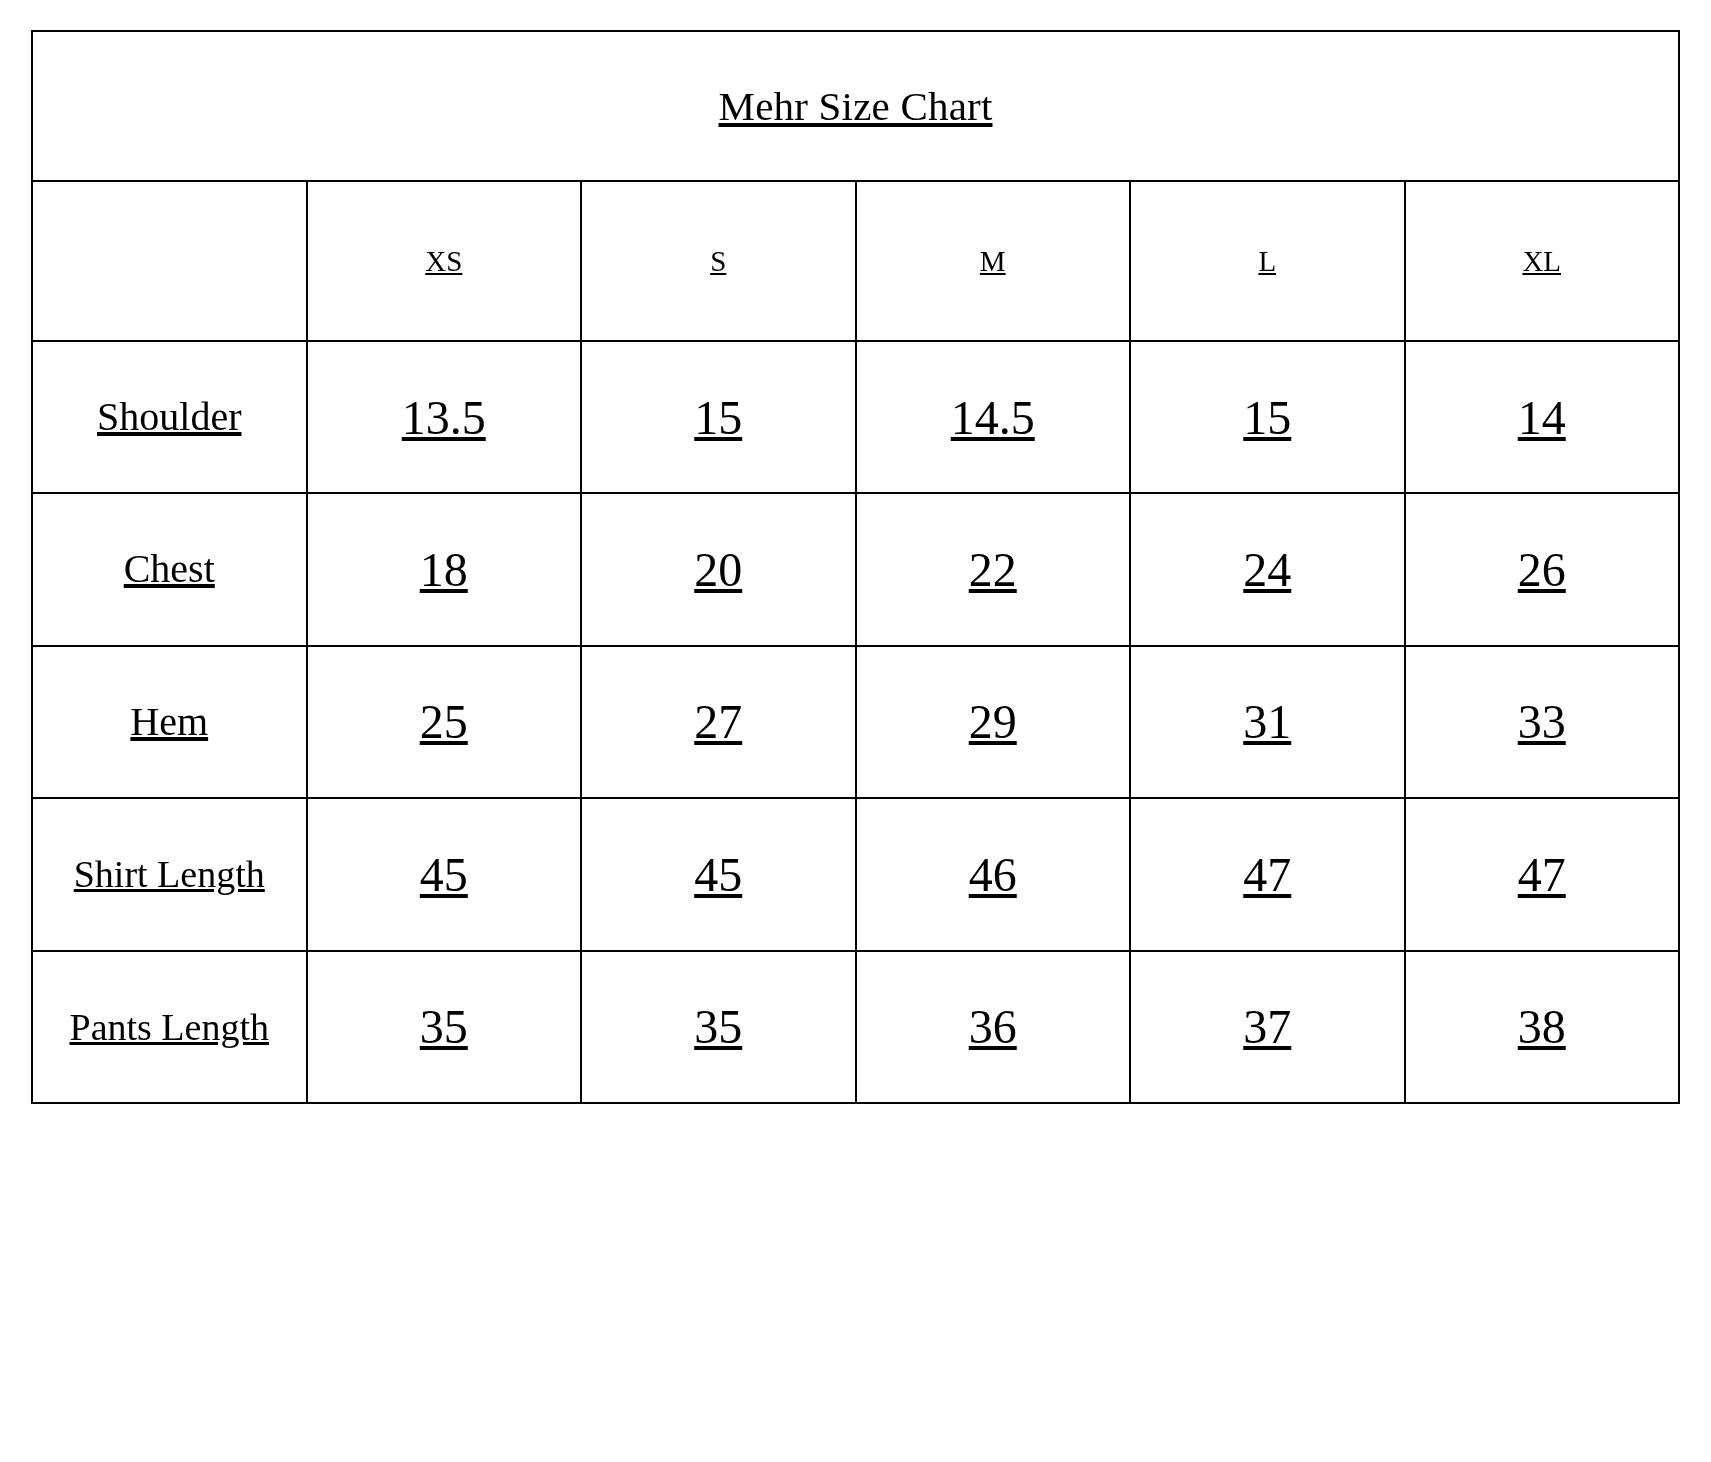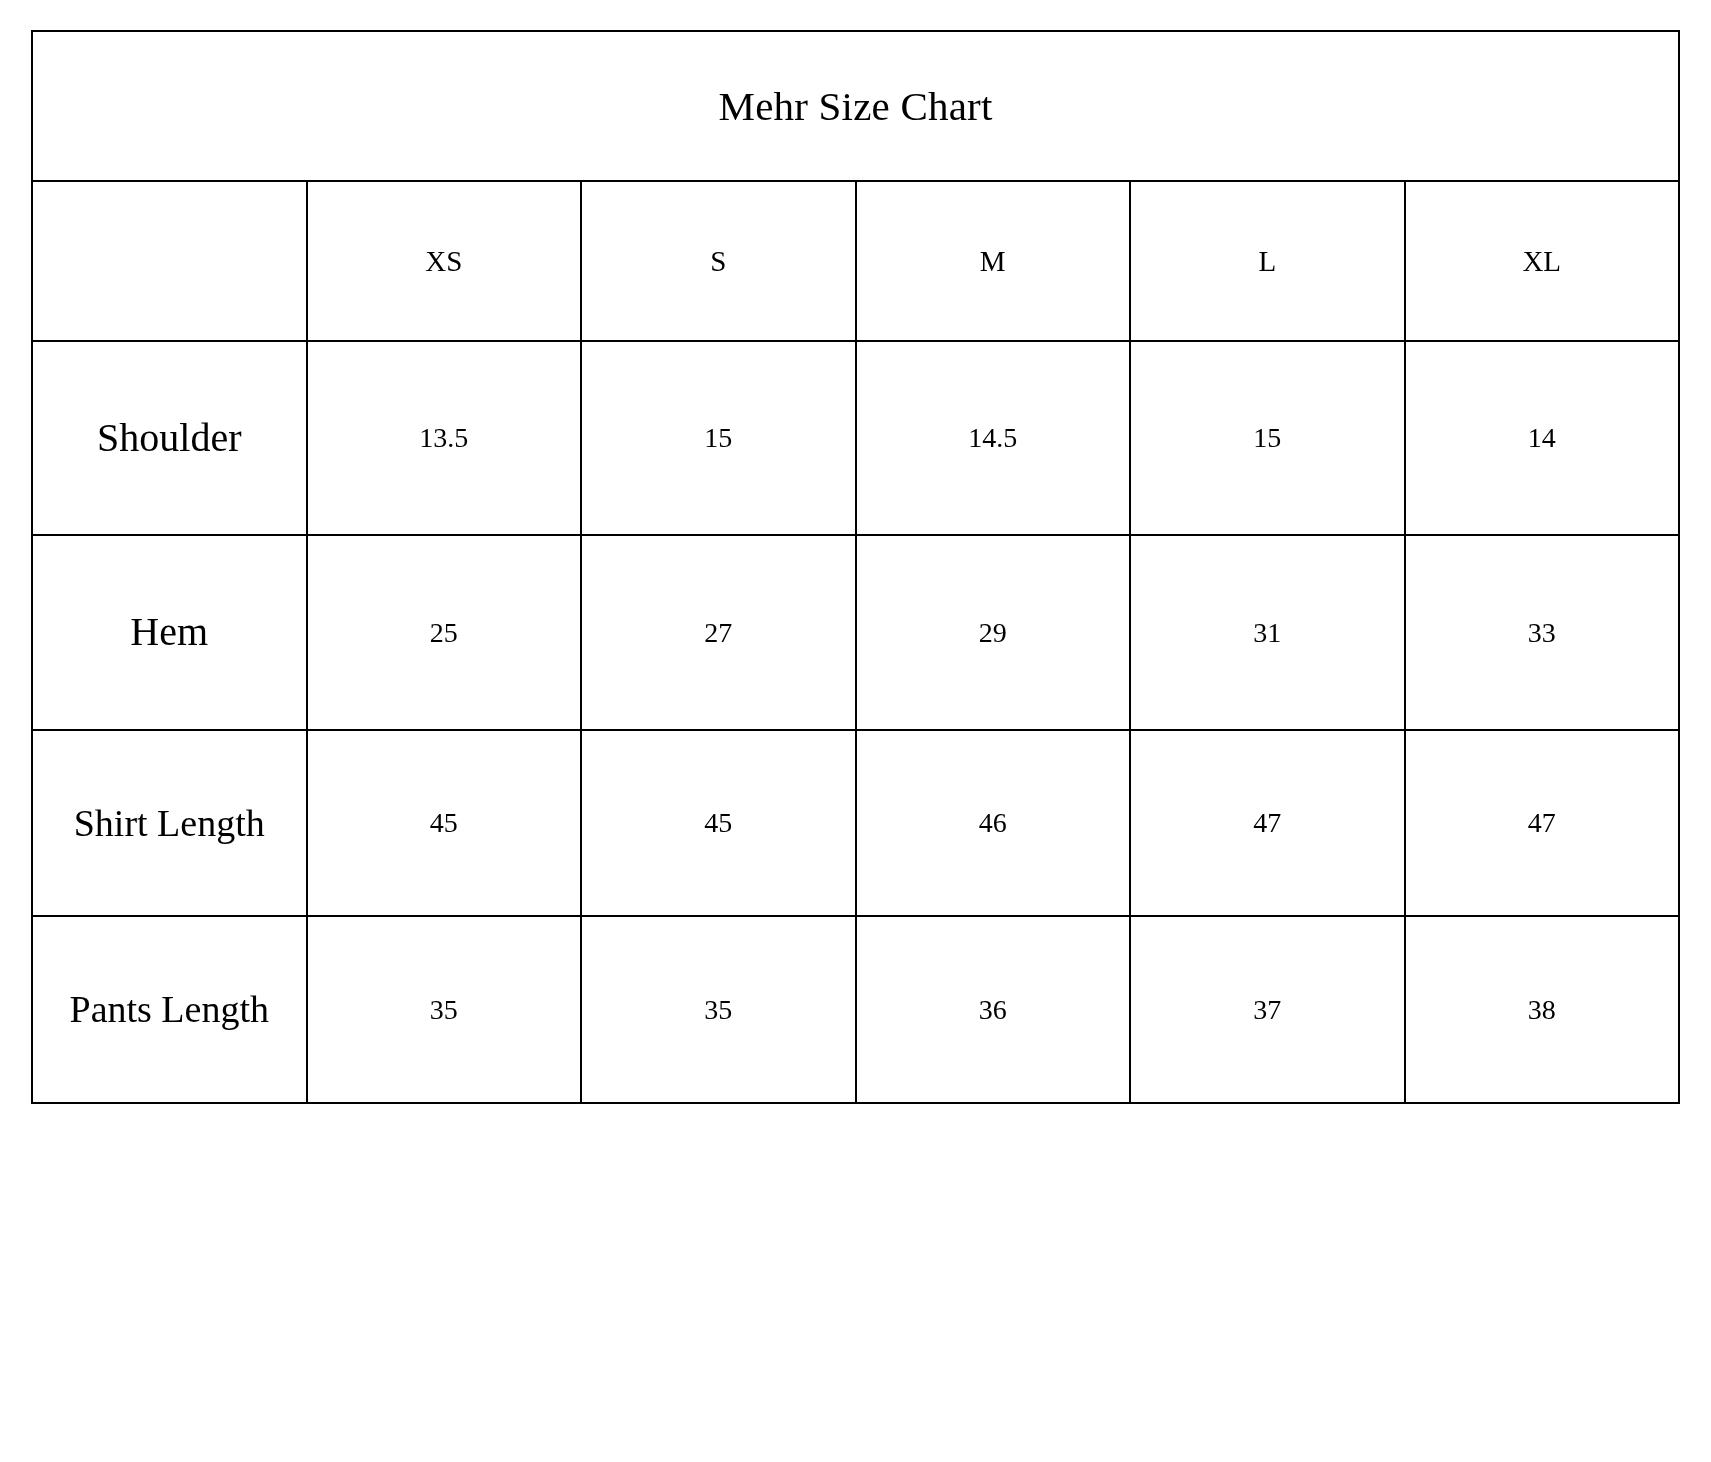--- a/index.html
+++ b/index.html
@@ -11,20 +11,21 @@
     width: 1711px;
     height: 1462px;
     font-family: "Liberation Serif", "DejaVu Serif", serif;
     color: #000000;
   }
   .page {
     box-sizing: border-box;
     width: 1711px;
     height: 1140px;
     padding: 30px 31px 36px 31px;
+    text-decoration: underline;
   }
   table.size-chart {
     width: 100%;
     height: 100%;
     border-collapse: collapse;
     table-layout: fixed;
   }
   table.size-chart td,
   table.size-chart th {
     border: 2px solid #000000;
@@ -46,21 +47,21 @@
     height: 150px;
   }
   .row-label {
     font-size: 40px;
     line-height: 1.12;
   }
   .row-label.two-line {
     font-size: 38px;
   }
   .cell-val {
-    font-size: 28px;
+    font-size: 48px;
     margin-top: 32px;
   }
   .corner-cell {
     border-left: 2px solid #000000;
   }
 </style>
 </head>
 <body>
 
 <div class="page">
@@ -80,20 +81,28 @@
 
       <tr>
         <td class="col-label row-label">Shoulder</td>
         <td class="cell-val">13.5</td>
         <td class="cell-val">15</td>
         <td class="cell-val">14.5</td>
         <td class="cell-val">15</td>
         <td class="cell-val">14</td>
       </tr>
 
+      <tr>
+        <td class="col-label row-label">Chest</td>
+        <td class="cell-val">18</td>
+        <td class="cell-val">20</td>
+        <td class="cell-val">22</td>
+        <td class="cell-val">24</td>
+        <td class="cell-val">26</td>
+      </tr>
 
       <tr>
         <td class="col-label row-label">Hem</td>
         <td class="cell-val">25</td>
         <td class="cell-val">27</td>
         <td class="cell-val">29</td>
         <td class="cell-val">31</td>
         <td class="cell-val">33</td>
       </tr>
 

